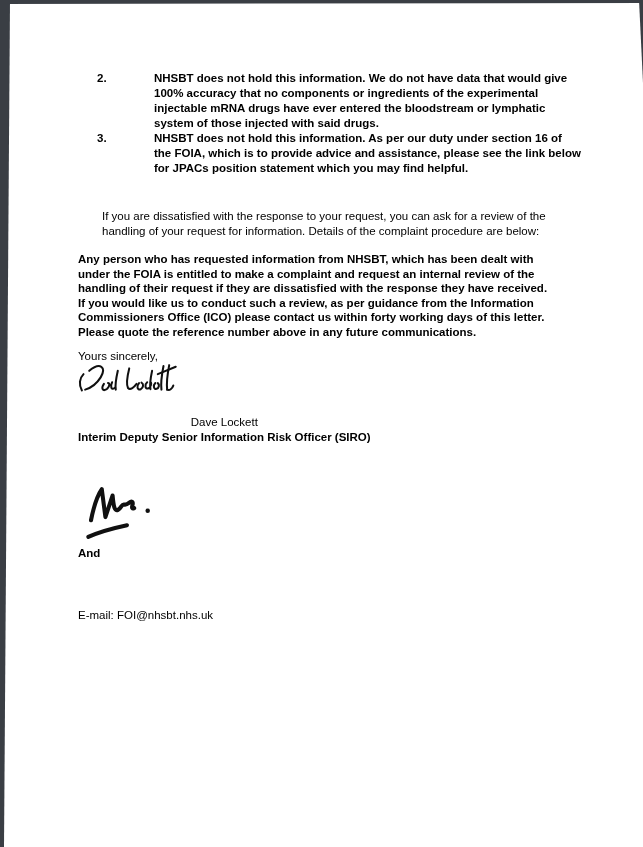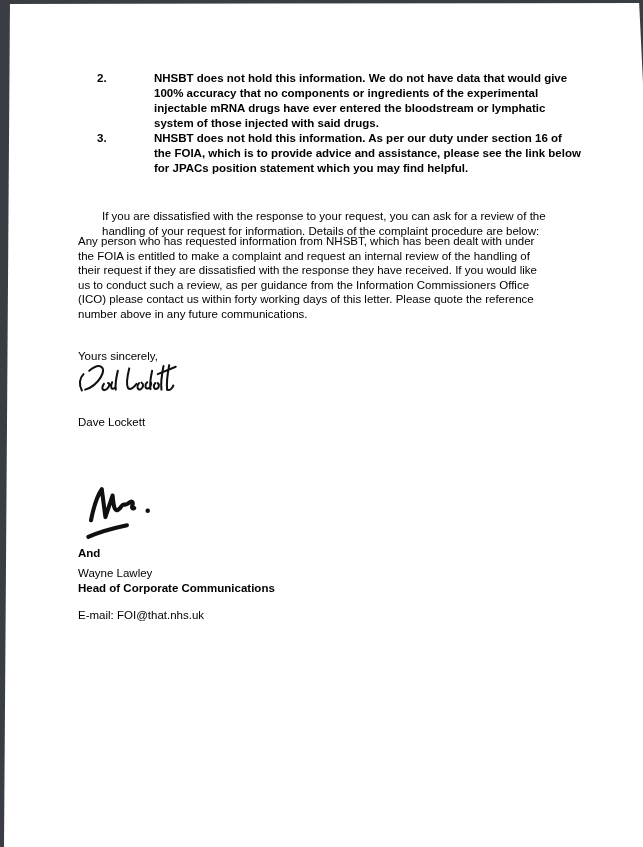--- a/index.html
+++ b/index.html
@@ -28,21 +28,21 @@
   .link-line { margin-top: 2px; font-weight: normal; }
   a.doc-link, span.doc-link {
     color: #2e75b6;
     text-decoration: underline;
     font-size: 11.5px;
     cursor: pointer;
   }
 
   .para { font-size: 11.5px; line-height: 14.5px; width: 472px; left: 78px; }
   .para1 { top: 209px; margin-left: 24px; }
-  .para2 { top: 234px; }
+  .para2 { top: 252px; font-weight: bold; }
 
   .closing { top: 349px; left: 78px; font-size: 11.5px; line-height: 14.5px; }
 
   .sig1 { top: 358px; left: 77px; width: 102px; height: 42px; }
   .sig2 { top: 482px; left: 82px; width: 90px; height: 63px; }
   .sig-stroke { fill: none; stroke: #101010; stroke-width: 5; stroke-linecap: round; stroke-linejoin: round; }
   .sig-stroke-thick { fill: none; stroke: #101010; stroke-width: 9; stroke-linecap: round; stroke-linejoin: round; }
 
   .sign-block { left: 78px; font-size: 11.5px; line-height: 14.5px; }
   .block1 { top: 415px; text-align: center; }
@@ -90,29 +90,26 @@
     <path class="sig-stroke" d="M152,60 C145,68 148,78 156,75 C163,72 164,62 158,59"></path>
     <path class="sig-stroke" d="M172,58 C165,64 167,76 175,73 C181,70 183,62 181,58 M184,30 C181,44 178,62 180,75"></path>
     <path class="sig-stroke" d="M192,60 C186,66 188,76 195,74 C201,72 203,64 198,60"></path>
     <path class="sig-stroke" d="M212,18 C208,38 205,60 207,76 M226,16 C222,36 219,58 221,76"></path>
     <path class="sig-stroke" d="M198,38 L242,20"></path>
     <path class="sig-stroke" d="M221,76 C227,79 233,74 236,66"></path>
   </svg>
 
   <div class="abs sign-block block1">
     <div>Dave Lockett</div>
+    <div class="sign-title">Interim Deputy Senior Information Risk Officer (SIRO)</div>
   </div>
 
   <svg class="abs sig2" viewBox="0 0 200 140" xmlns="http://www.w3.org/2000/svg">
     <path class="sig-stroke-thick" d="M20,85 C26,55 34,30 44,16 L52,78 L68,30 C70,52 72,66 80,62 C88,58 88,48 94,50 C100,52 104,46 108,44 C112,42 114,46 112,52 C110,58 112,60 116,58"></path>
     <circle cx="146" cy="64" r="5" fill="#101010"></circle>
     <path class="sig-stroke-thick" d="M14,122 C40,110 72,102 100,96"></path>
   </svg>
 
   <div class="abs sign-block and-line">And</div>
-  <div class="abs sign-block block2">
-    <div>Wayne Lawley</div>
-    <div class="sign-title">Head of Corporate Communications</div>
-  </div>
 
-  <div class="abs email-line">E-mail: FOI@that.nhs.uk</div>
+  <div class="abs email-line">E-mail: FOI@nhsbt.nhs.uk</div>
 
 </div>
 
 </body></html>

